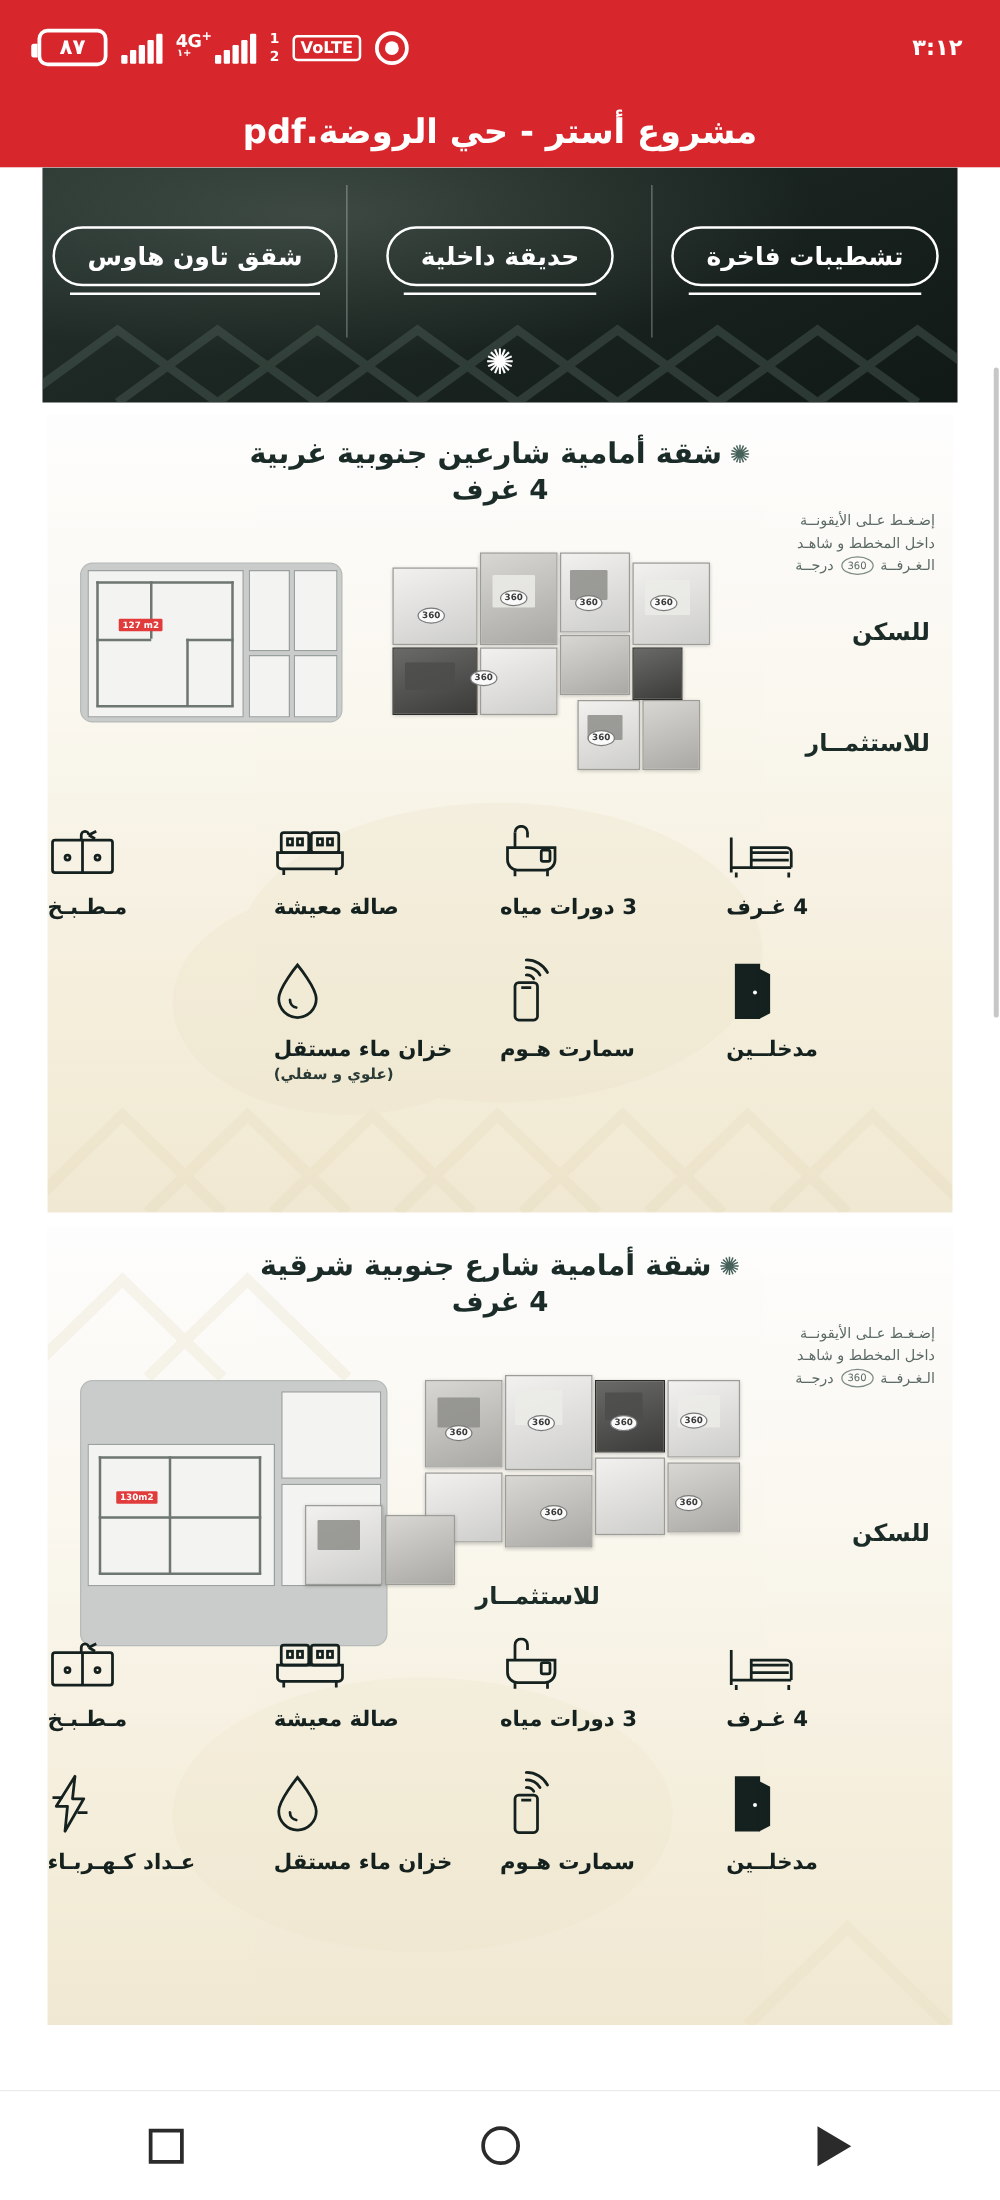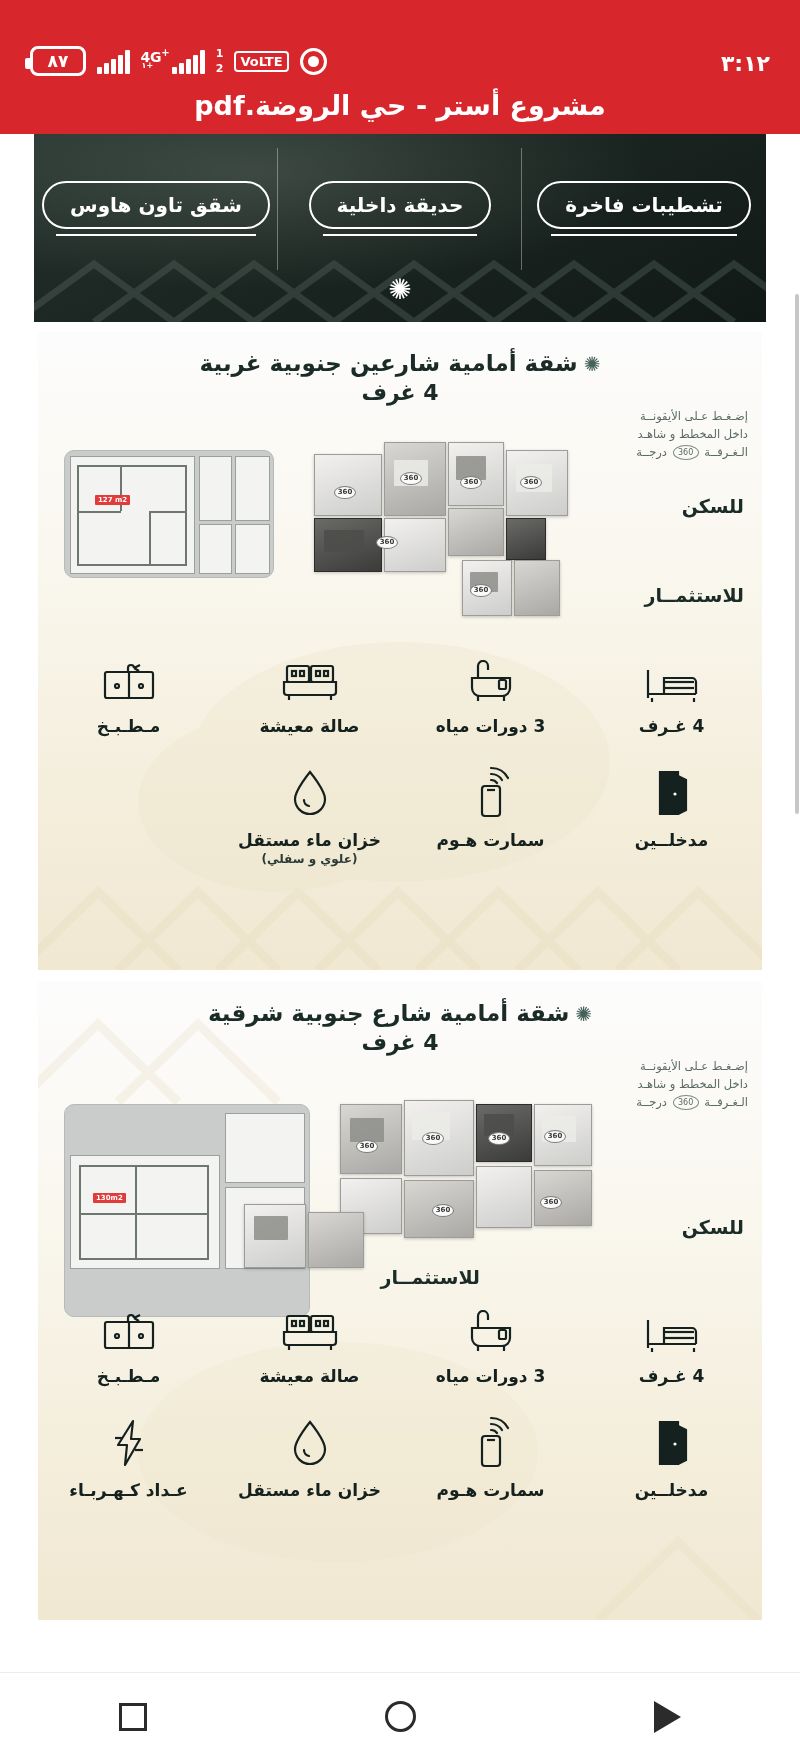--- a/index.html
+++ b/index.html
@@ -7,26 +7,26 @@
   html, body {
     width: 800px; height: 1760px;
     font-family: "DejaVu Sans", "Liberation Sans", sans-serif;
     background: #e9e9e9; overflow: hidden;
   }
   body { position: relative; }
 
   
   .statusbar {
     position: absolute; top: 0; left: 0; width: 800px; height: 76px;
-    background: #d8272c; display: flex; align-items: flex-end;
+    background: #d8272c; display: flex; align-items: center;
     padding: 0 30px; direction: ltr;
   }
   .sb-left { display: flex; align-items: center; gap: 11px; flex: 1; }
   .sb-time {
-    color: #ffffff; font-size: 22px; font-weight: bold; letter-spacing: 0.5px;
+    color: #ffffff; font-size: 18px; font-weight: bold; letter-spacing: 0.5px;
     font-family: "DejaVu Sans", sans-serif;
   }
   .battery {
     width: 56px; height: 30px; border: 3px solid #ffffff; border-radius: 8px;
     display: flex; align-items: center; justify-content: center;
     position: relative; background: #d8272c;
   }
   .battery::before {
     content: ""; position: absolute; left: -8px; top: 9px;
     width: 5px; height: 11px; background: #ffffff; border-radius: 2px 0 0 2px;
@@ -199,21 +199,21 @@
     background:#fafafa; border:1px solid #7a7a78;
     font-size:7px; font-weight:bold; color:#3a3a38; line-height:11px;
     text-align:center;
   }
 
   
   .feats {
     position: absolute; left: 0; width: 100%; direction: rtl;
     display: grid; grid-template-columns: repeat(4, 1fr); row-gap: 0px;
   }
-  .feat { display:flex; flex-direction:column; align-items:center; }
+  .feat { display:flex; flex-direction:column; align-items:flex-end; }
   .feat .ic { height: 54px; display:flex; align-items:flex-end; justify-content:center; }
   .feat .lb {
     margin-top: 12px; color:#14211e; font-size: 17px; font-weight: bold;
     text-align:center; white-space:nowrap; letter-spacing: 1px;
   }
   .feat .sub {
     margin-top: 2px; color:#2a3a36; font-size: 12px; font-weight: bold;
     text-align:center; white-space:nowrap;
   }
   svg.icn { display:block; }

